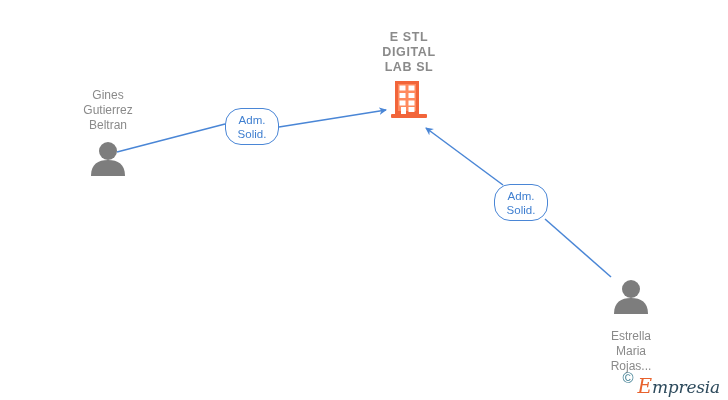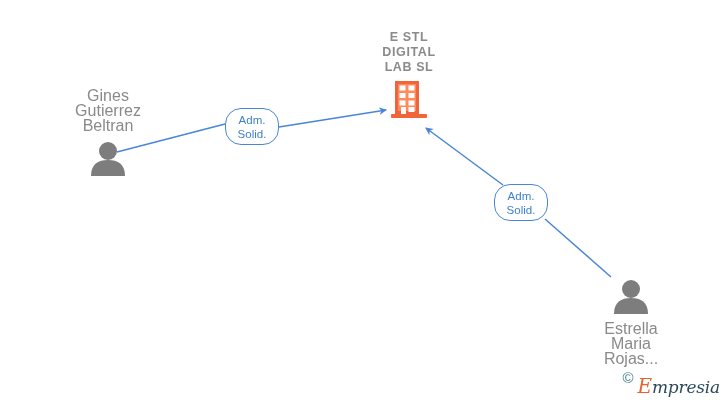--- a/index.html
+++ b/index.html
@@ -48,21 +48,21 @@
     height: 40px;
   }
 
   
   .person-node {
     position: absolute;
     width: 120px;
     text-align: center;
   }
   .person-label {
-    font-size: 16px;
+    font-size: 12px;
     line-height: 15px;
     color: #8a8a8a;
     white-space: pre-line;
   }
   .person-icon {
     margin: 0 auto;
     width: 40px;
     height: 36px;
     display: block;
   }
@@ -71,21 +71,21 @@
     top: 88px;
   }
   #person-left .person-icon {
     margin-top: 7px;
   }
   #person-right {
     left: 571px;
     top: 278px;
   }
   #person-right .person-label {
-    margin-top: 7px;
+    margin-top: 15px;
   }
 
   
   .relation-box {
     position: absolute;
     box-sizing: border-box;
     border: 1.4px solid #4a86d6;
     border-radius: 16px;
     background: #ffffff;
     color: #3f7fd0;

